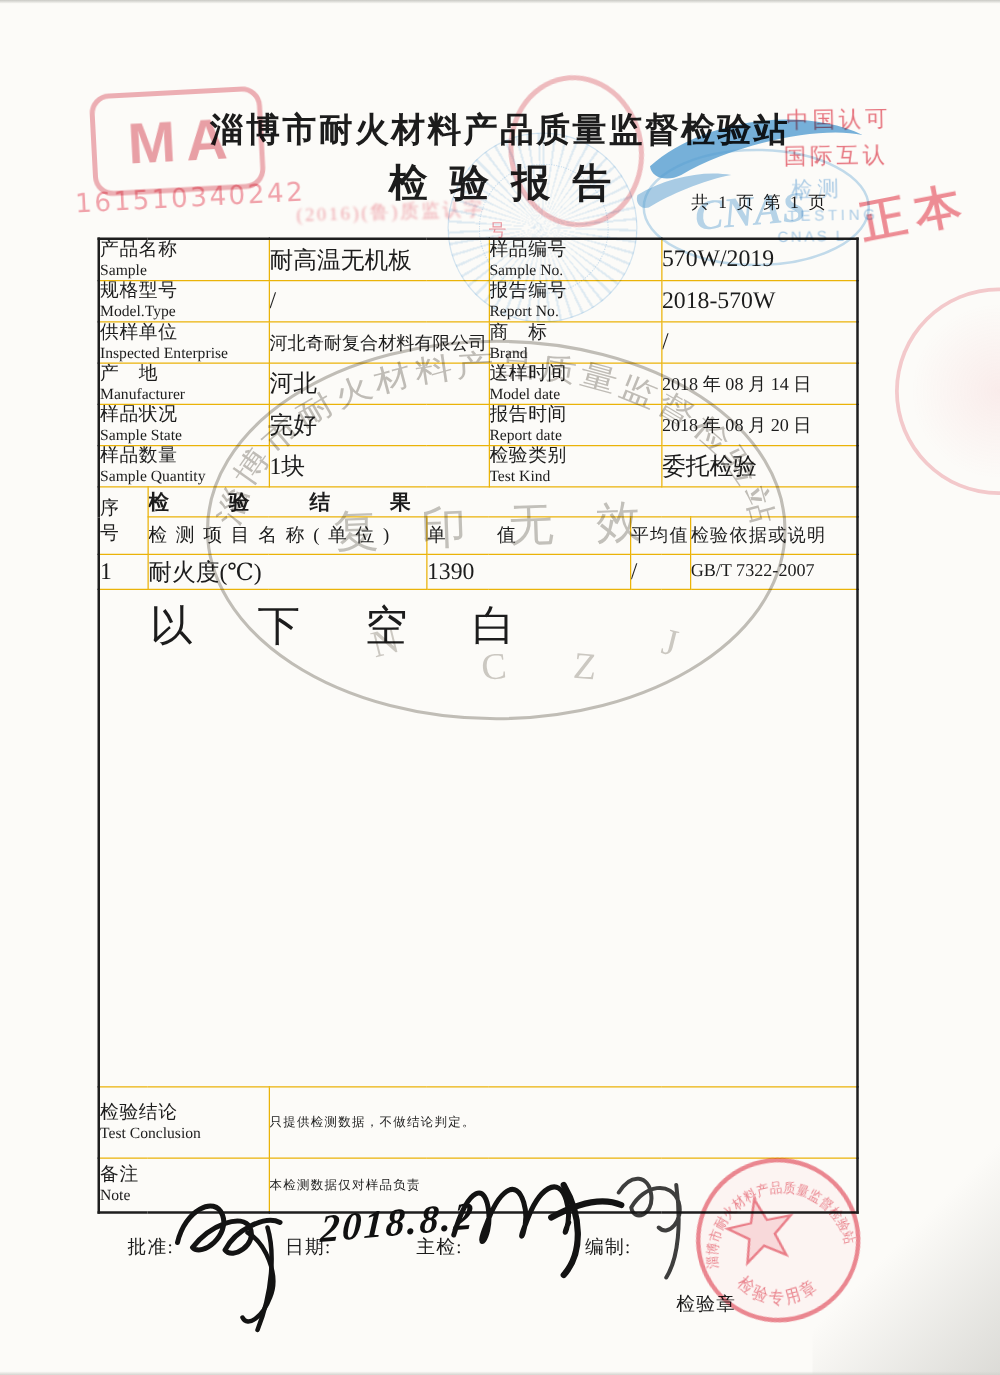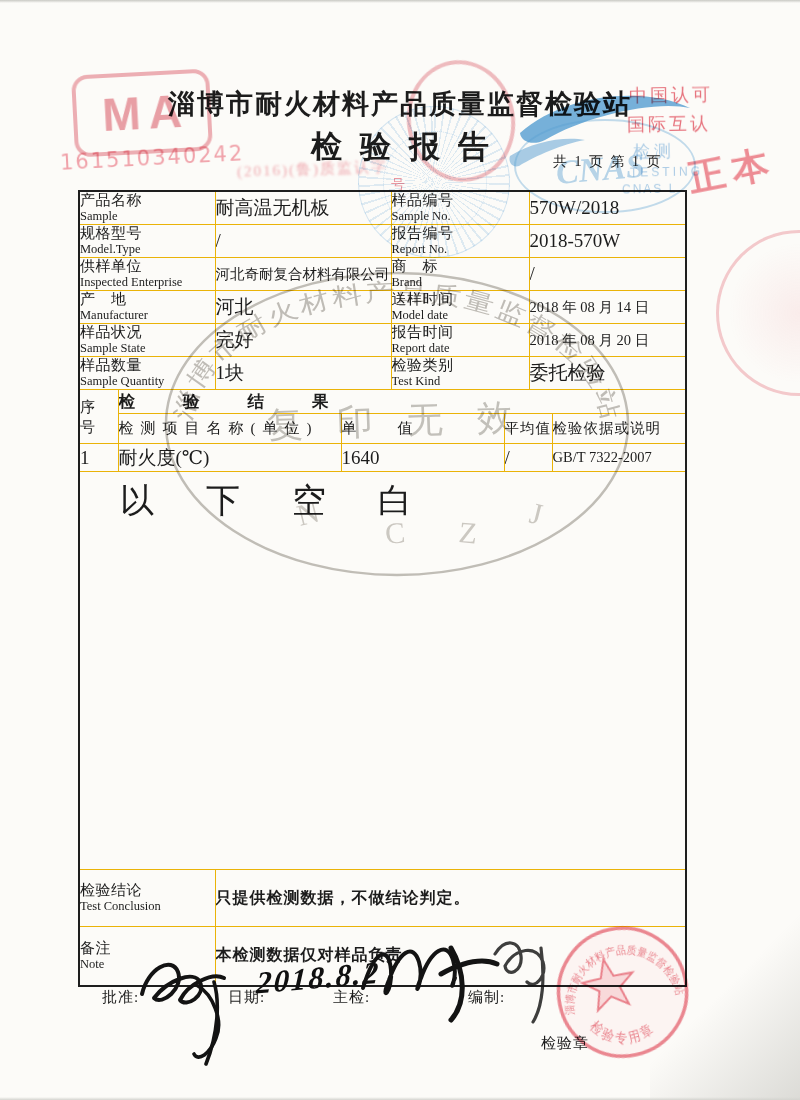--- a/index.html
+++ b/index.html
@@ -17,34 +17,34 @@
   .hdr-report{margin-top:4px;font-size:31px;font-weight:700;letter-spacing:18px;padding-left:18px;text-align:center;}
   .hdr-pages{position:absolute;left:553px;top:67px;font-size:14px;letter-spacing:2px;font-weight:400;}
   .hdr-test{font-size:15px;font-weight:700;margin-top:1px;}
   .hdr-test .gap{display:inline-block;width:26px;}
 
   
   table.doc{position:absolute;left:78px;top:190px;width:607px;height:778px;border-collapse:collapse;table-layout:fixed;
         border:2.5px solid #1e1e1e;}
   table.doc td{border:1px solid #eab308;text-align:left;vertical-align:middle;padding:0;overflow:hidden;}
   tr.r-info{height:33px;} tr.r-h1{height:24px;} tr.r-h2{height:30px;margin-left:37px;} tr.r-d{height:28px;}
-  tr.r-blank{height:398px;} tr.r-conc{height:57px;} tr.r-note{height:59px;}
+  tr.r-blank{height:398px;} tr.r-conc{height:57px;} tr.r-note{height:43px;}
   .lbl-cn{font-size:15px;line-height:17px;letter-spacing:.5px;}
   .lbl-en{font-size:12.5px;line-height:15px;}
   .val{font-size:19px;}
   .val-sm{font-size:14.5px;}
   .company{font-size:14.5px;letter-spacing:0;}
   .seq-head div{font-size:15px;line-height:20px;}
   .res-title{font-size:16.5px;font-weight:700;letter-spacing:48px;padding-left:48px;margin-top:40px;}
   .res-item-head{font-size:15px;letter-spacing:7px;padding-left:7px;}
   .res-single-head{font-size:15px;letter-spacing:41px;padding-left:41px;}
   .res-plain-head{font-size:14.5px;letter-spacing:1px;}
   .blank-cell{vertical-align:top !important;padding-top:6px !important;}
   .blank-txt{font-size:34px;letter-spacing:52px;padding-left:40px;}
-  .conc-val{font-size:16px;letter-spacing:1px;font-weight:bold;}
+  .conc-val{font-size:10px;letter-spacing:1px;}
 
   
   .foot-lbl{position:absolute;font-size:15px;letter-spacing:1px;z-index:3;}
   .sig{position:absolute;z-index:4;pointer-events:none;}
   .sig path{fill:none;stroke:#131313;stroke-linecap:round;stroke-linejoin:round;}
   .date-scrawl{position:absolute;left:256px;top:960px;font-size:31px;font-weight:700;font-style:italic;
         transform:rotate(-5deg) skewX(-8deg);letter-spacing:2px;color:#101010;z-index:4;}
 
   
   .stamp{position:absolute;mix-blend-mode:multiply;pointer-events:none;}
@@ -106,21 +106,21 @@
         <tr class="r-info">
       <td colspan="2">
         <div class="lbl-cn">产品名称</div>
         <div class="lbl-en">Sample</div>
           </td>
       <td colspan="2" class="val">耐高温无机板</td>
       <td colspan="2">
         <div class="lbl-cn">样品编号</div>
         <div class="lbl-en">Sample No.</div>
           </td>
-      <td colspan="2" class="val">570W/2018</td>
+      <td colspan="2" class="val">570W/2019</td>
     </tr>
     <tr class="r-info">
       <td colspan="2">
         <div class="lbl-cn">规格型号</div>
         <div class="lbl-en">Model.Type</div>
           </td>
       <td colspan="2" class="val">/</td>
       <td colspan="2">
         <div class="lbl-cn">报告编号</div>
         <div class="lbl-en">Report No.</div>
@@ -185,21 +185,21 @@
     </tr>
     <tr class="r-h2">
       <td colspan="2" class="res-item-head">检测项目名称(单位)</td>
       <td colspan="2" class="res-single-head">单值</td>
       <td colspan="2" class="res-plain-head">平均值</td>
       <td class="res-plain-head">检验依据或说明</td>
     </tr>
     <tr class="r-d">
       <td class="val">1</td>
       <td colspan="2" class="val">耐火度(℃)</td>
-      <td colspan="2" class="val">1640</td>
+      <td colspan="2" class="val">1390</td>
       <td colspan="2" class="val">/</td>
       <td class="val-sm">GB/T 7322-2007</td>
     </tr>
     <tr class="r-blank">
       <td colspan="8" class="blank-cell">
         <div class="blank-txt">以下空白</div>
           </td>
     </tr>
     <tr class="r-conc">
       <td colspan="2">

